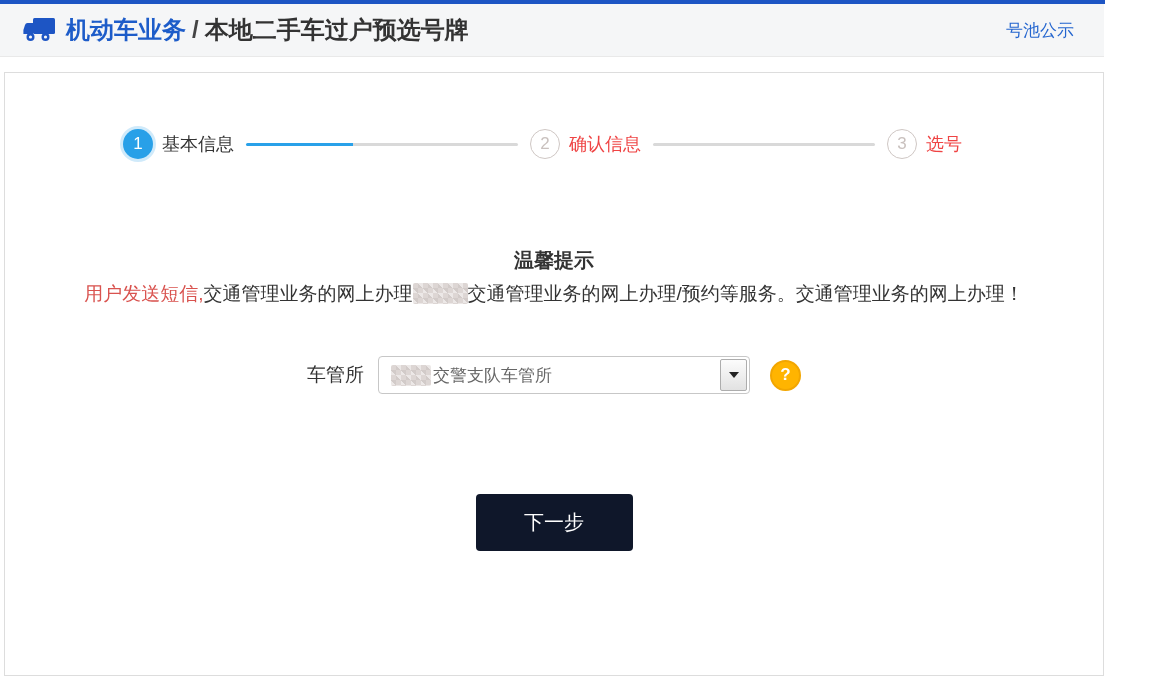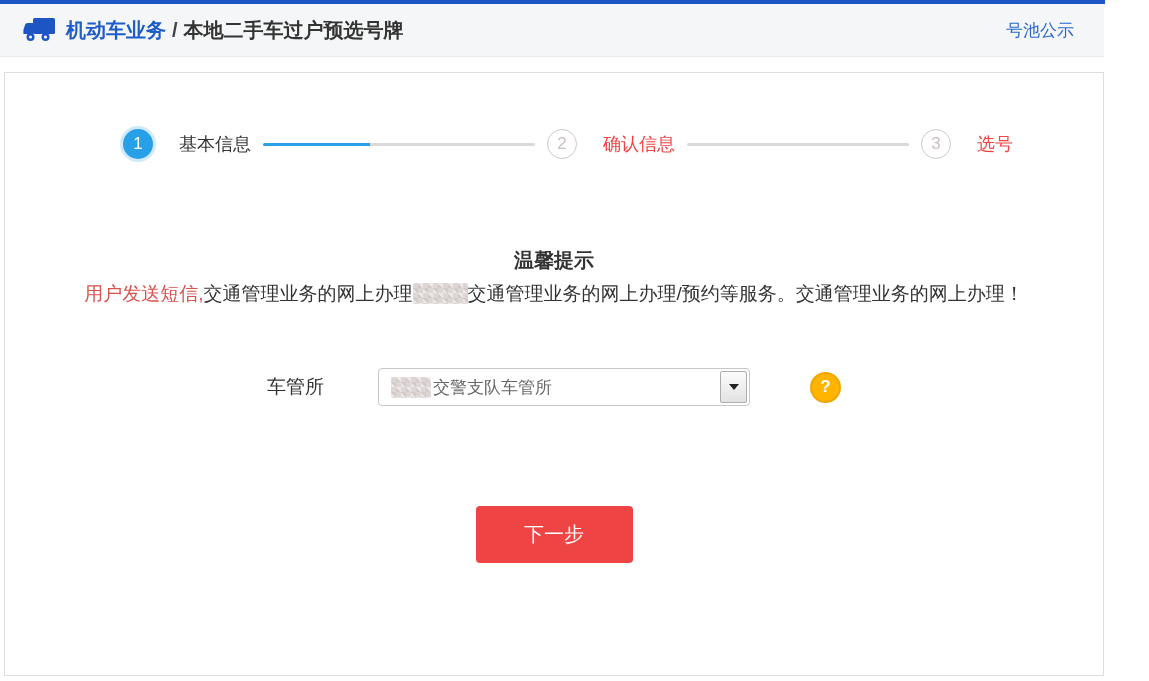--- a/index.html
+++ b/index.html
@@ -3,38 +3,38 @@
 <meta charset="utf-8">
 <style>
   * { margin:0; padding:0; box-sizing:border-box; }
   html,body { width:1149px; height:681px; background:#fff;
     font-family:"Liberation Sans","DejaVu Sans",sans-serif; }
   .top-accent { width:1105px; height:4px; background:#1d55c4; }
   .header { width:1104px; height:53px; background:#f5f6f7;
     border-bottom:1px solid #e9e9e9; display:flex; align-items:center;
     padding:0 30px 0 22px; }
   .truck { width:34px; height:26px; margin-right:10px; flex:0 0 auto; }
-  .crumbs { font-size:20px; font-weight:bold; color:#333; }
+  .crumbs { font-size:24px; font-weight:bold; color:#333; }
   .crumbs .blue { color:#1d5cc9; }
   .crumbs .sep { color:#444; margin:0 6px; font-weight:bold; }
   .spacer { flex:1; }
   .pool-link { font-size:17px; color:#2566cf; text-decoration:none; cursor:pointer;font-family:Liberation Mono, monospace; }
 
   .panel { width:1100px; height:604px; margin:15px 0 0 4px; background:#fff;
     border:1px solid #ddd; }
 
   
   .steps { display:flex; align-items:center; padding-left:118px; margin-top:56px; }
   .step { display:flex; align-items:center; }
   .step-circle { width:30px; height:30px; border-radius:50%; display:flex;
     align-items:center; justify-content:center; font-size:17px; flex:0 0 auto; }
   .step.active .step-circle { background:#28a0e8; color:#fff;
     box-shadow:0 0 0 3px rgba(40,160,232,.22); }
   .step.pending .step-circle { background:#fff; border:1px solid #cfc7c4; color:#c9c1be; }
-  .step-label { font-size:18px; margin-left:26px; white-space:nowrap; }
+  .step-label { font-size:18px; margin-left:9px; white-space:nowrap; }
   .step.active .step-label { color:#333; }
   .step.pending .step-label { color:#ef4444; }
   .step-line { height:3px; border-radius:2px; margin:0 12px; }
   .line-a { width:272px;
     background:linear-gradient(to right,#29a1e9 0,#29a1e9 107px,#d9d9d9 107px,#d9d9d9 100%); }
   .line-b { width:222px; background:#d9d9d9; }
 
   
   .notice { text-align:center; }
   .notice-title { margin-top:88px; font-size:20px; font-weight:bold; color:#333; }
@@ -44,41 +44,41 @@
   .redact { display:inline-block; height:21px; vertical-align:-4px; border-radius:2px;
     background-color:#ddd6d4;
     background-image:
       linear-gradient(45deg, rgba(255,255,255,.45) 25%, transparent 25%, transparent 75%, rgba(255,255,255,.45) 75%),
       linear-gradient(45deg, rgba(0,0,0,.05) 25%, transparent 25%, transparent 75%, rgba(0,0,0,.05) 75%);
     background-size:10px 10px; background-position:0 0,5px 5px; }
   .redact.pink { background-color:#ecc6c6; }
   .w58 { width:58px; } .w62 { width:62px; } .w55 { width:55px; } .w40 { width:40px; }
 
   
-  .form-row { display:flex; align-items:center; justify-content:center; margin-top:54px;gap:40px; }
+  .form-row { display:flex; align-items:center; justify-content:center; margin-top:42px; }
   .form-label { font-size:19px; color:#333; margin-right:14px; }
   .office-select { position:relative; width:372px; height:38px; background:#fff;
     border:1px solid #c7c7c7; border-radius:4px; display:flex; 
     cursor:pointer; }
   .office-text { padding-left:12px; font-size:17px; color:#666; display:flex;
     align-items:center; }
   .office-text .redact { margin-right:2px; }
   .select-arrow { position:absolute; right:2px; top:2px; bottom:2px; width:27px;
     background:linear-gradient(#fcfcfc,#e2e2e2); border:1px solid #adadad;
     border-radius:2px; display:flex; align-items:center; justify-content:center; }
   .select-arrow .tri { width:0; height:0; border-left:5px solid transparent;
     border-right:5px solid transparent; border-top:6px solid #222; }
   .help-badge { width:31px; height:31px; border-radius:50%; background:#ffb400;
     border:2px solid #f2a600; color:#fff; font-size:17px; font-weight:bold;
     display:flex; align-items:center; justify-content:center; margin-left:20px;
     cursor:pointer; }
 
   
   .btn-row { text-align:center; margin-top:100px; }
-  .next-btn { width:157px; height:57px; background:#ef4444; color:#fff;
+  .next-btn { width:157px; height:57px; background:#0f172a; color:#fff;
     font-size:20px; border:none; border-radius:4px; cursor:pointer;
     font-family:inherit; }
 </style>
 </head>
 <body>
 
 <div class="top-accent"></div>
 
 <div class="header">
   <svg class="truck" viewBox="0 0 34 26">

